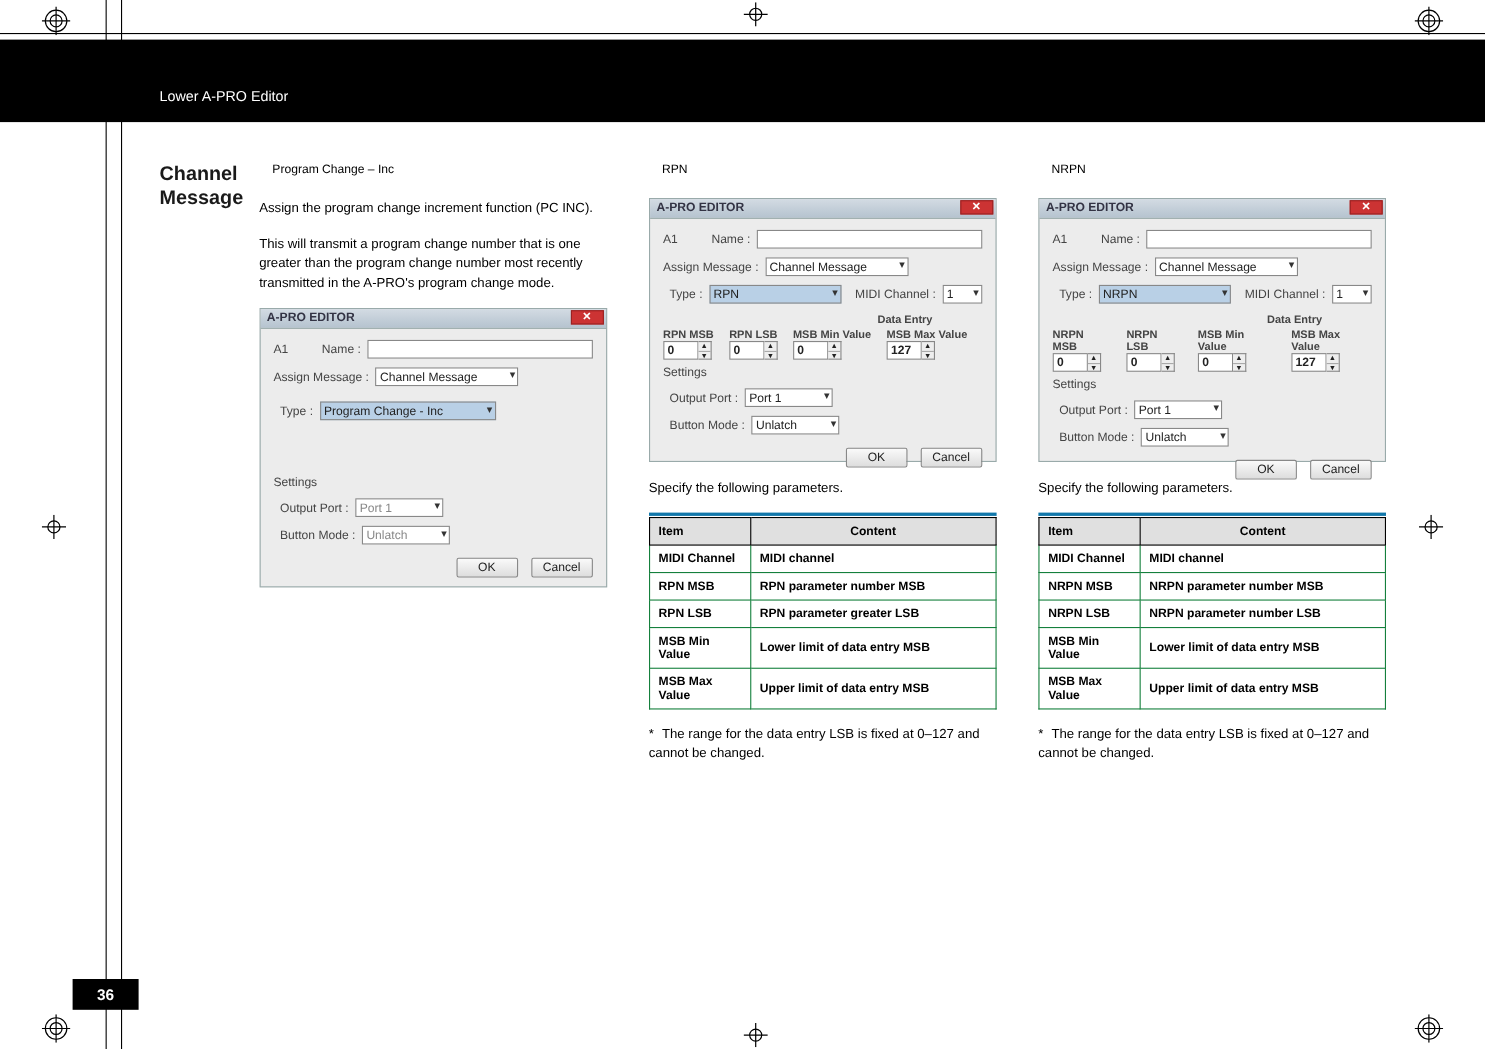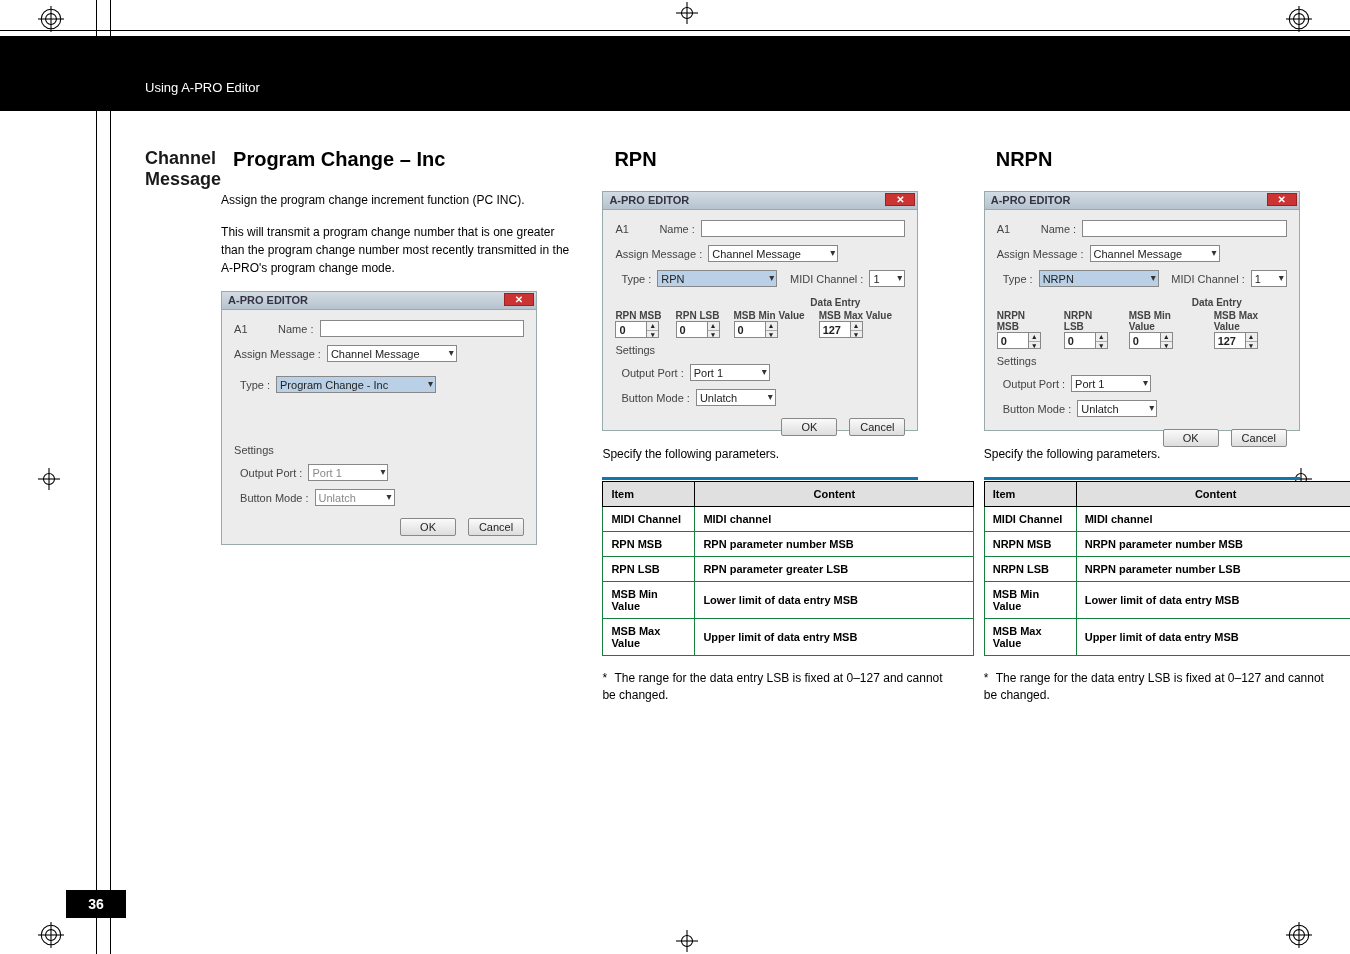--- a/index.html
+++ b/index.html
@@ -42,22 +42,22 @@
     display: flex;
     gap: 28px;
   }
   .col {
     flex: 1;
     min-width: 0;
   }
   .col1 { flex: 1; }
   .col2, .col3 { flex: 1; }
   h2 {
-    font-size: 20px;
-    font-weight: bold;
+    font-size: 11px;
+    font-weight: normal;
     margin-bottom: 20px;
     padding-left: 12px;
   }
   p.body {
     font-size: 12px;
     line-height: 1.5;
     margin-bottom: 14px;
   }
   .note {
     font-size: 12px;
@@ -203,21 +203,21 @@
     display:flex;
     gap:14px;
   }
   .four-spin-col {
     display:flex;
     flex-direction:column;
     align-items:flex-start;
   }
   
   table.param {
-    width: 372px;
+    width: 316px;
     border-collapse: collapse;
     font-size: 11px;
     margin-top: 2px;
     margin-bottom: 6px;
   }
   table.param th {
     background: #e0e0e0;
     border: 1px solid #000;
     padding: 6px 8px;
     font-weight: bold;
@@ -320,21 +320,21 @@
       <line x1="0" y1="10" x2="20" y2="10" stroke="#000"></line>
       <circle cx="10" cy="10" r="5" fill="none" stroke="#000"></circle>
     </svg></div>
 <div class="cross c-right"><svg viewBox="0 0 20 20">
       <line x1="10" y1="0" x2="10" y2="20" stroke="#000"></line>
       <line x1="0" y1="10" x2="20" y2="10" stroke="#000"></line>
       <circle cx="10" cy="10" r="5" fill="none" stroke="#000"></circle>
     </svg></div>
 
 <div class="top-black-bar">
-  <span>Using A-PRO Editor</span>
+  <span>Lower A-PRO Editor</span>
 </div>
 
 <div class="content">
   <h1>Channel Message</h1>
 
   <div class="three-col">
 
     <div class="col col1">
       <h2>Program Change – Inc</h2>
       <p class="body">Assign the program change increment function (PC INC).</p>

